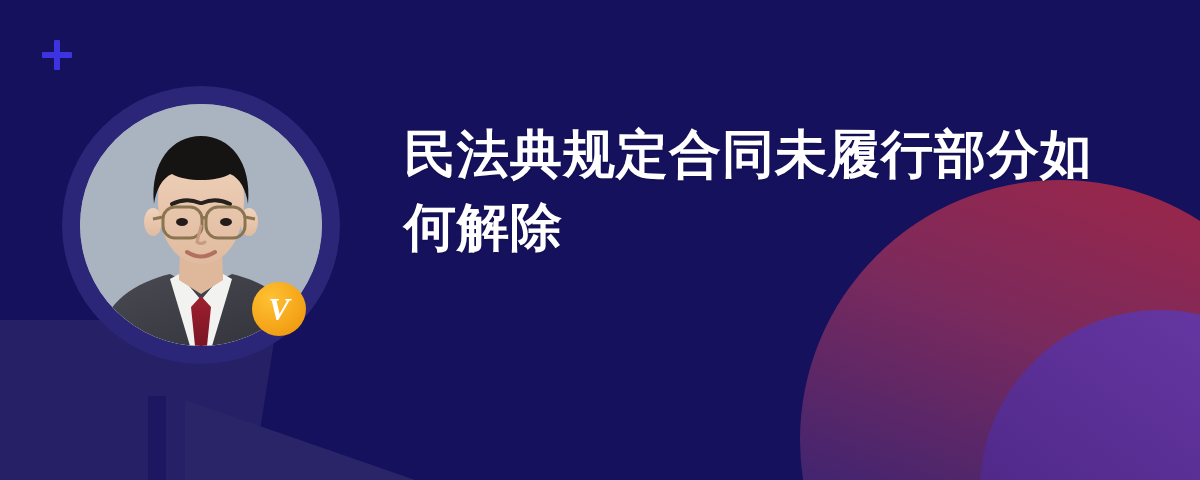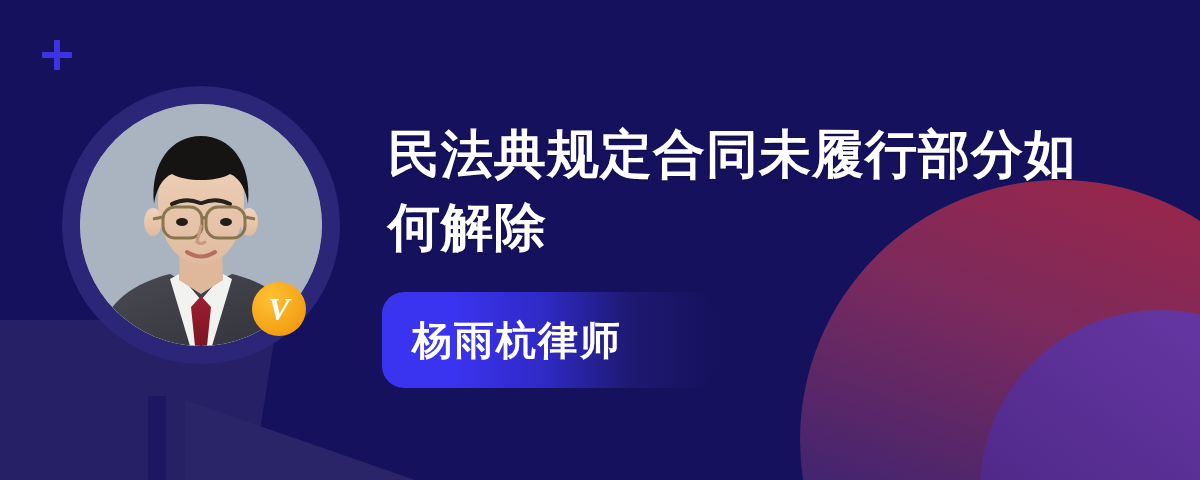--- a/index.html
+++ b/index.html
@@ -94,21 +94,21 @@
     font-size:32px;
     font-weight:bold;
     font-style:italic;
     line-height:1;
     font-family:"Liberation Serif","DejaVu Serif",serif;
   }
 
   
   #content {
     position:absolute;
-    left:388px; top:118px;
+    left:404px; top:118px;
     width:700px;
   }
   #headline {
     color:#ffffff;
     font-size:52px;
     font-weight:bold;
     line-height:73px;
     letter-spacing:1px;
     white-space:pre-wrap;
     text-shadow:0 1px 2px rgba(0,0,0,0.18);
@@ -206,18 +206,15 @@
         </g>
       </svg>
     </div>
     <div id="verified-badge">
       <span class="vmark">V</span>
     </div>
   </div>
 
   <div id="content">
     <h1 id="headline">民法典规定合同未履行部分如何解除</h1>
-    <div id="name-pill">
-      <span id="author-name">杨雨杭律师</span>
-    </div>
   </div>
 
 </div>
 
 </body></html>

